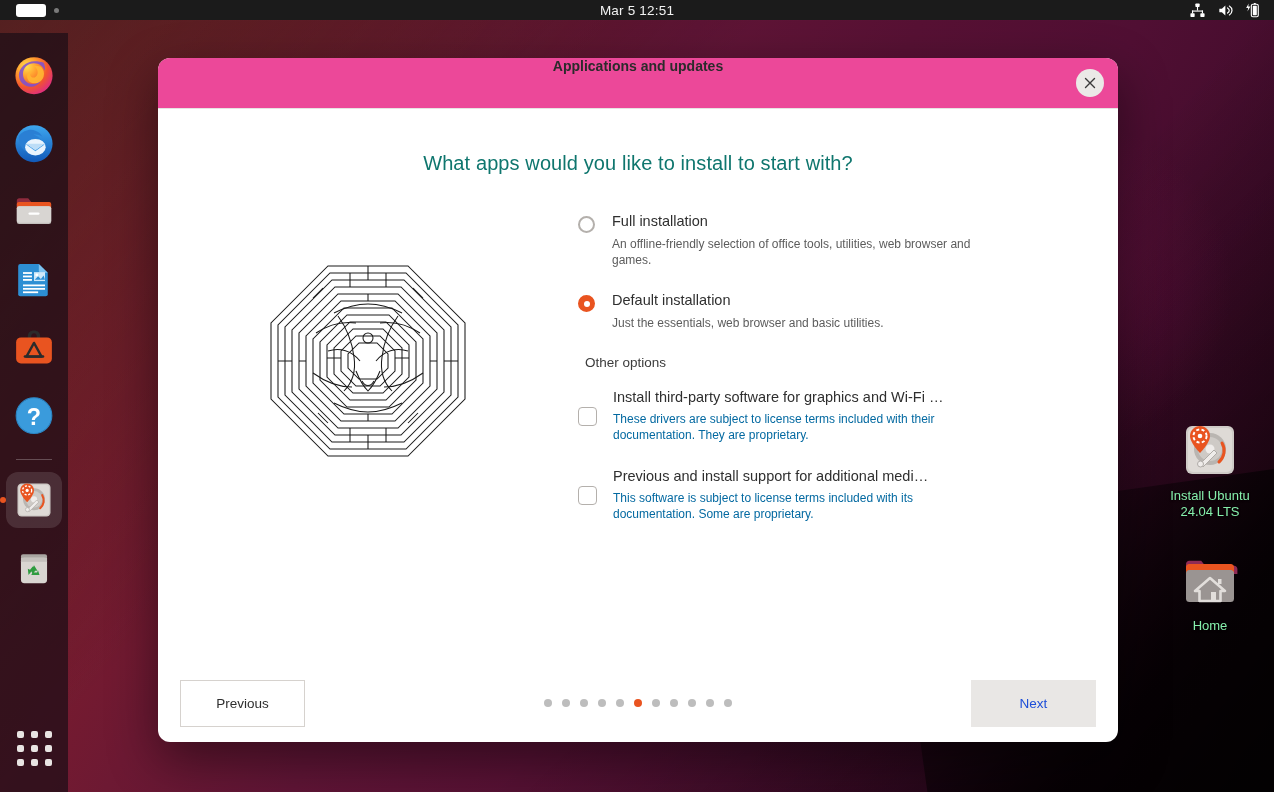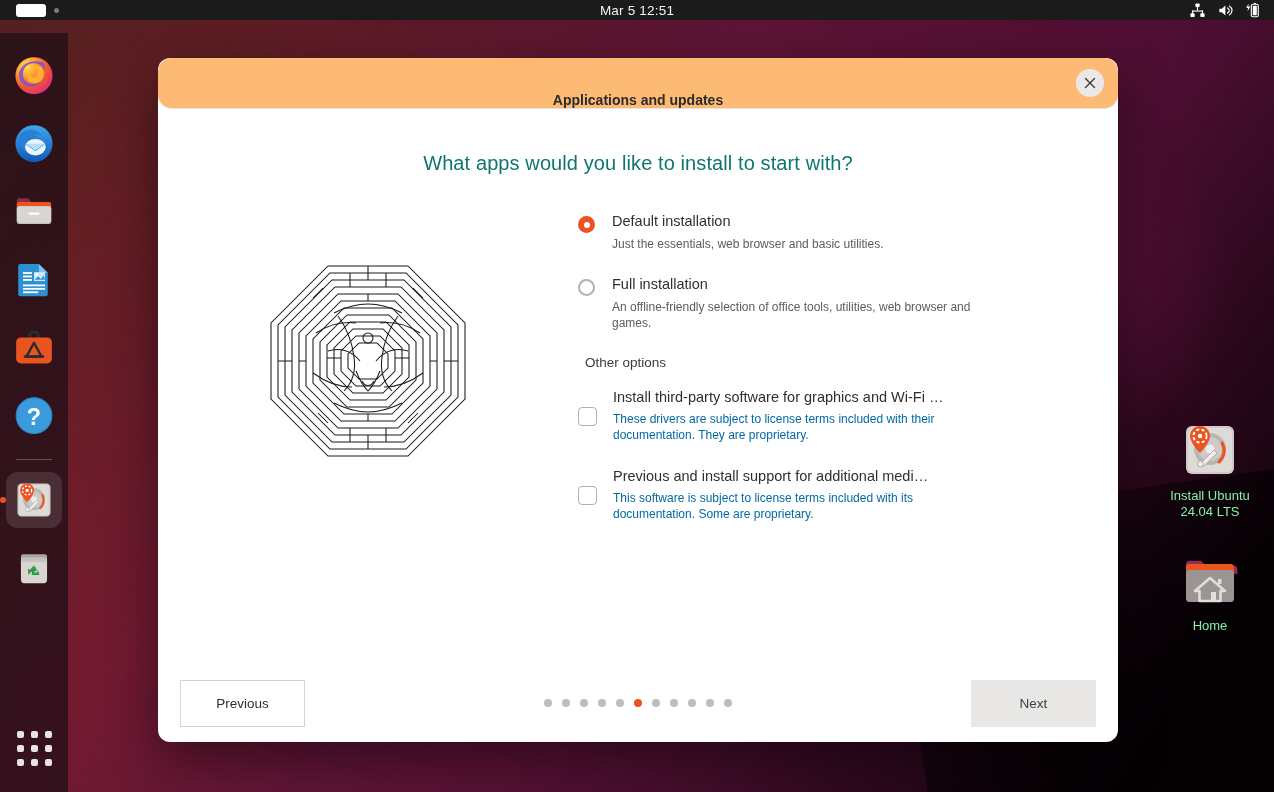--- a/index.html
+++ b/index.html
@@ -93,22 +93,22 @@
   
   #installer {
     position:absolute; left:158px; top:58px; width:960px; height:684px;
     background:#ffffff; border-radius:12px; z-index:30;
     box-shadow:0 18px 50px rgba(0,0,0,0.45);
     display:flex; flex-direction:column; overflow:hidden;
     font-family:"Liberation Sans", sans-serif;
   }
   #titlebar {
     height:51px; flex:0 0 51px; position:relative;
-    border-bottom:1px solid #e6e4e2; background:#fdba74;
-    display:flex; align-items:flex-end; justify-content:center;border-radius:14px;
+    border-bottom:1px solid #e6e4e2; background:#ec4899;
+    display:flex; align-items:flex-start; justify-content:center;
   }
   #titlebar .title-text { font-size:14px; color:#2b2b2b; font-weight:bold; }
   #close-btn {
     position:absolute; right:14px; top:50%; transform:translateY(-50%);
     width:28px; height:28px; border-radius:50%; background:#ebe9e7;
     border:none; cursor:pointer; display:flex; align-items:center; justify-content:center;
     color:#3a3a3a;
   }
 
   #page-body { flex:1 1 auto; position:relative; }
@@ -156,21 +156,21 @@
   #footer {
     flex:0 0 auto; height:78px; position:relative;
     display:flex; align-items:center; padding:0 22px;
   }
   .nav-btn {
     min-width:125px; height:47px; border-radius:0; font-size:13.5px;
     font-family:"Liberation Sans", sans-serif; cursor:pointer;
   }
   #prev-btn { background:#ffffff; border:1px solid #d6d2ce; color:#2f2f2f; }
   #next-btn {
-    position:absolute; right:22px; background:#e9e7e5; border:1px solid transparent; color:#404040;
+    position:absolute; right:22px; background:#e9e7e5; border:1px solid transparent; color:#1d4ed8;
   }
   #dots {
     position:absolute; left:0; right:0; display:flex; justify-content:center;
     gap:10px; pointer-events:none;
   }
   #dots span {
     width:8px; height:8px; border-radius:50%; background:#bdbdbd; display:block;
     pointer-events:auto; cursor:pointer;
   }
   #dots span.on { background:#e95420; }
@@ -426,38 +426,38 @@
             <path d="M66 140 C78 146 90 149 100 149 C110 149 122 146 134 140"></path>
             <path d="M66 50 C78 44 90 41 100 41 C110 41 122 44 134 50"></path>
           </g>
         </svg>
       </div>
 
       <div id="options-col">
 
         <div class="opt-block">
           <div class="opt-row">
+            <div class="radio-ctl"></div>
+            <div class="opt-textcol">
+              <div class="opt-title">Full installation</div>
+              <div class="opt-desc">An offline-friendly selection of office tools, utilities, web browser and games.</div>
+            </div>
+          </div>
+        </div>
+
+        <div class="opt-block">
+          <div class="opt-row">
             <div class="radio-ctl checked"></div>
             <div class="opt-textcol">
               <div class="opt-title">Default installation</div>
               <div class="opt-desc">Just the essentials, web browser and basic utilities.</div>
             </div>
           </div>
         </div>
 
-        <div class="opt-block">
-          <div class="opt-row">
-            <div class="radio-ctl"></div>
-            <div class="opt-textcol">
-              <div class="opt-title">Full installation</div>
-              <div class="opt-desc">An offline-friendly selection of office tools, utilities, web browser and games.</div>
-            </div>
-          </div>
-        </div>
-
         <div class="other-label">Other options</div>
 
         <div class="chk-row">
           <div class="check-ctl"></div>
           <div>
             <div class="chk-title">Install third-party software for graphics and Wi-Fi …</div>
             <div class="chk-desc">These drivers are subject to license terms included with their documentation. They are proprietary.</div>
           </div>
         </div>
 

